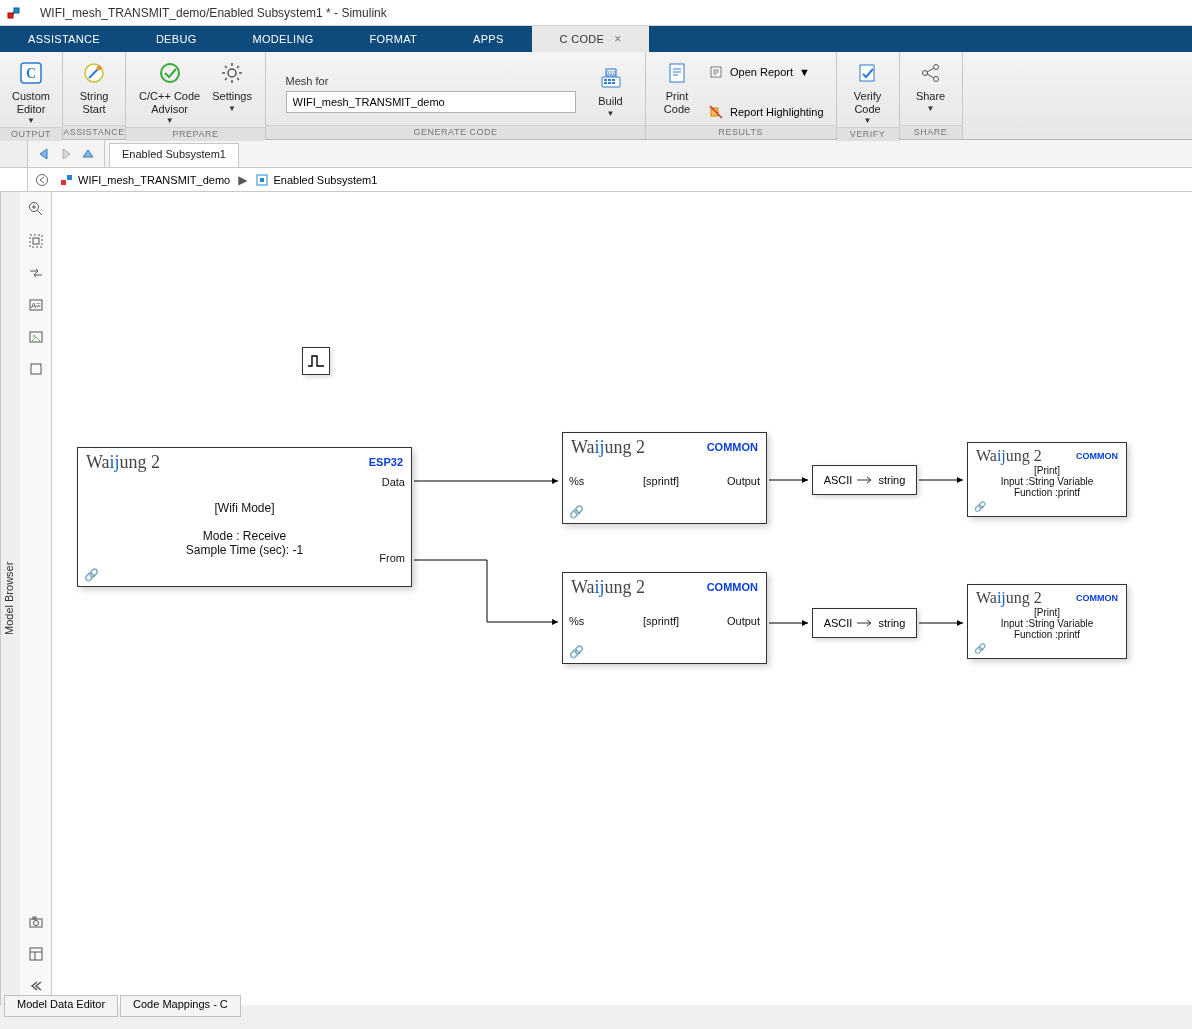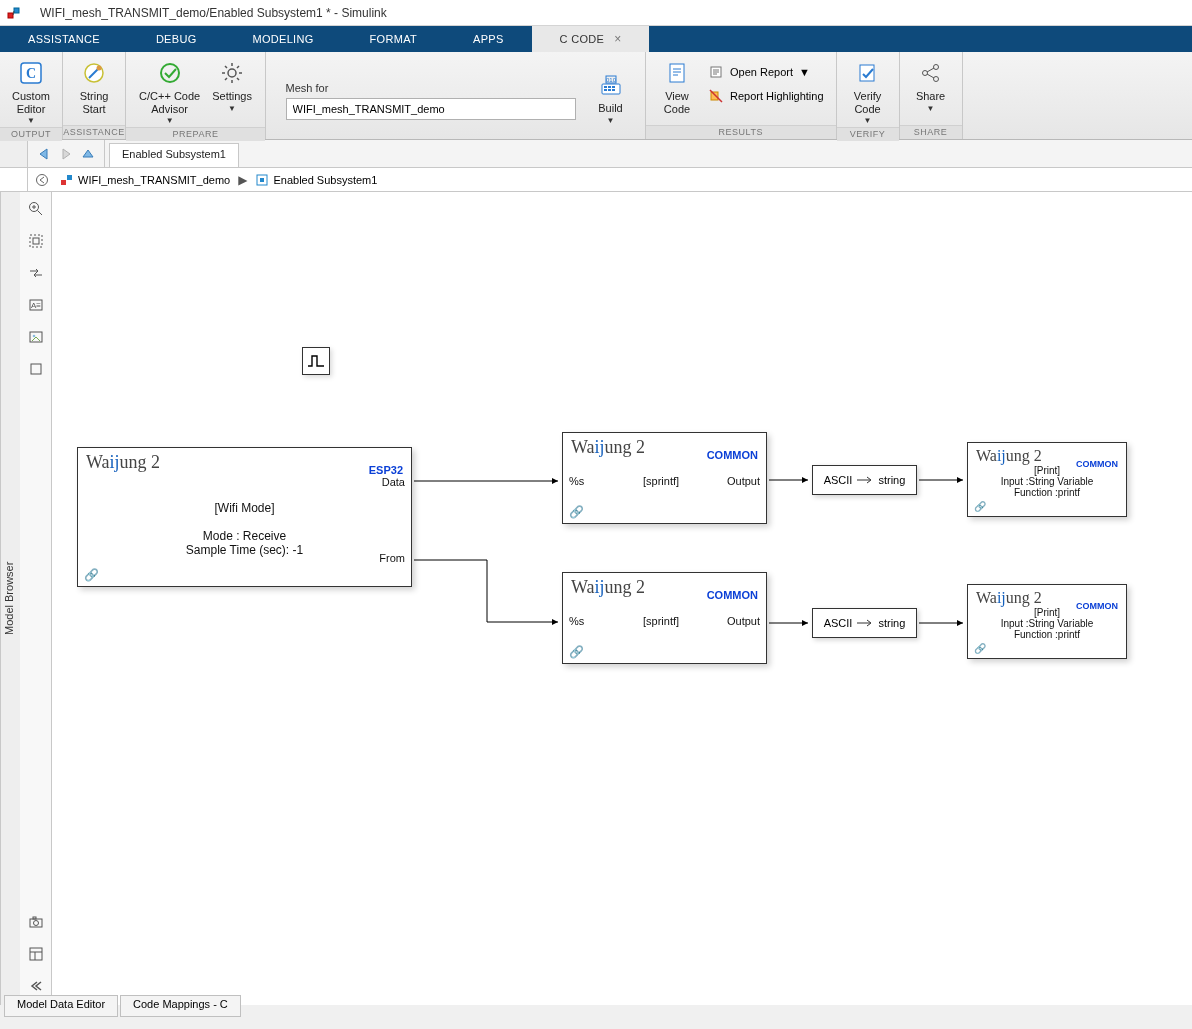--- a/index.html
+++ b/index.html
@@ -256,21 +256,21 @@
   }
   .sl-block .blk-title {
     font-family: Georgia, serif;
     font-size: 18px;
     color: #444;
     padding: 4px 8px 0 8px;
   }
   .sl-block .blk-title .ij { color: #1560bd; }
   .sl-block .tag {
     position: absolute;
-    top: 16px; right: 8px;
+    top: 8px; right: 8px;
     font-size: 11px;
     color: #0a3fd6;
     font-weight: bold;
   }
   .sl-block .link-icon {
     position: absolute;
     bottom: 4px; left: 6px;
     font-size: 12px;
     color: #444;
   }
@@ -435,35 +435,36 @@
               <rect x="10" y="17" width="3" height="2" fill="#2a7bd1"></rect>
               <rect x="14" y="17" width="3" height="2" fill="#2a7bd1"></rect>
               <rect x="8" y="4" width="10" height="7" fill="none" stroke="#2a7bd1"></rect>
               <text x="13" y="10" text-anchor="middle" font-size="6" fill="#2a7bd1">010</text>
             </svg>
         </span>
         <span>Build</span>
         <span class="dd">▼</span>
       </div>
     </div>
+    <div class="ts-group-label">GENERATE CODE</div>
   </div>
 
   <div class="ts-group" style="min-width:190px">
     <div class="ts-group-body" style="align-items:flex-start">
       <div class="ts-btn">
         <span class="icon-lg">
           <svg width="24" height="24">
               <rect x="5" y="3" width="14" height="18" fill="#fff" stroke="#2a7bd1"></rect>
               <path d="M8 8h8M8 11h8M8 14h5" stroke="#2a7bd1"></path>
             </svg>
         </span>
-        <span style="white-space:pre-line">View
+        <span style="white-space:pre-line">Print
 Code</span>
       </div>
-      <div style="display:flex;flex-direction:column;gap:4px;padding-top:6px">
+      <div style="display:flex;flex-direction:column;gap:20px;padding-top:6px">
         <div class="ts-menuitem">
           <span class="smicon">
             <svg width="14" height="14">
                 <rect x="2" y="2" width="10" height="10" fill="#fff" stroke="#777"></rect>
                 <path d="M4 5h6M4 7h6M4 9h4" stroke="#777"></path>
               </svg>
           </span>
           <span>Open Report</span>
           <span class="dd">▼</span>
         </div>

